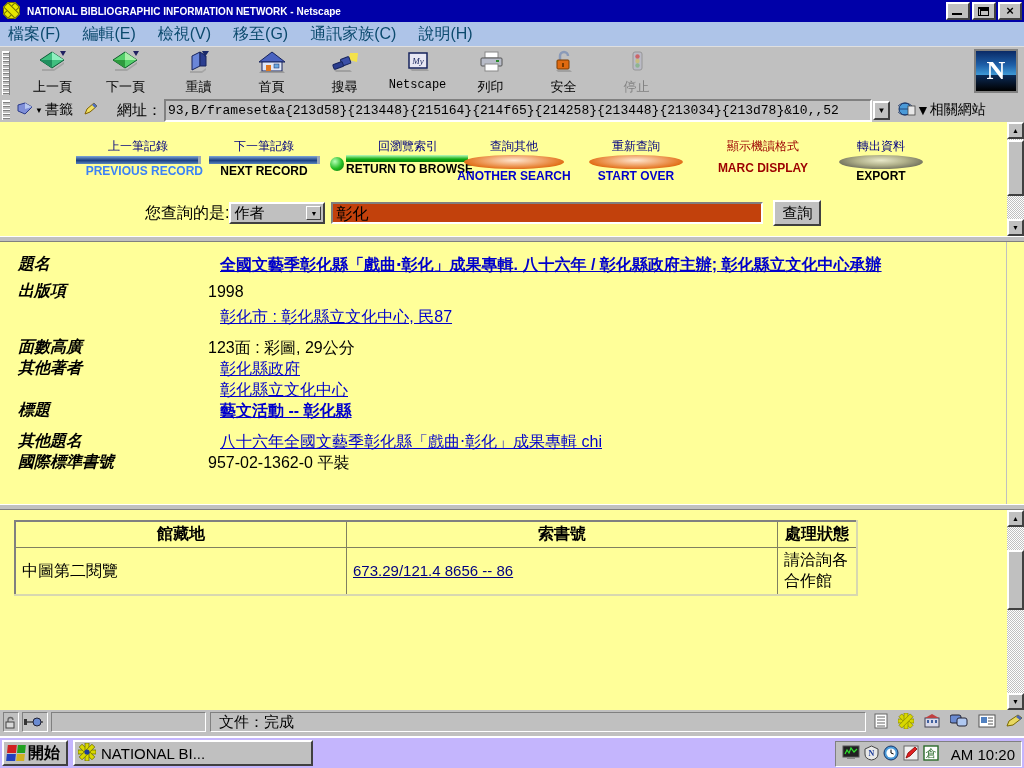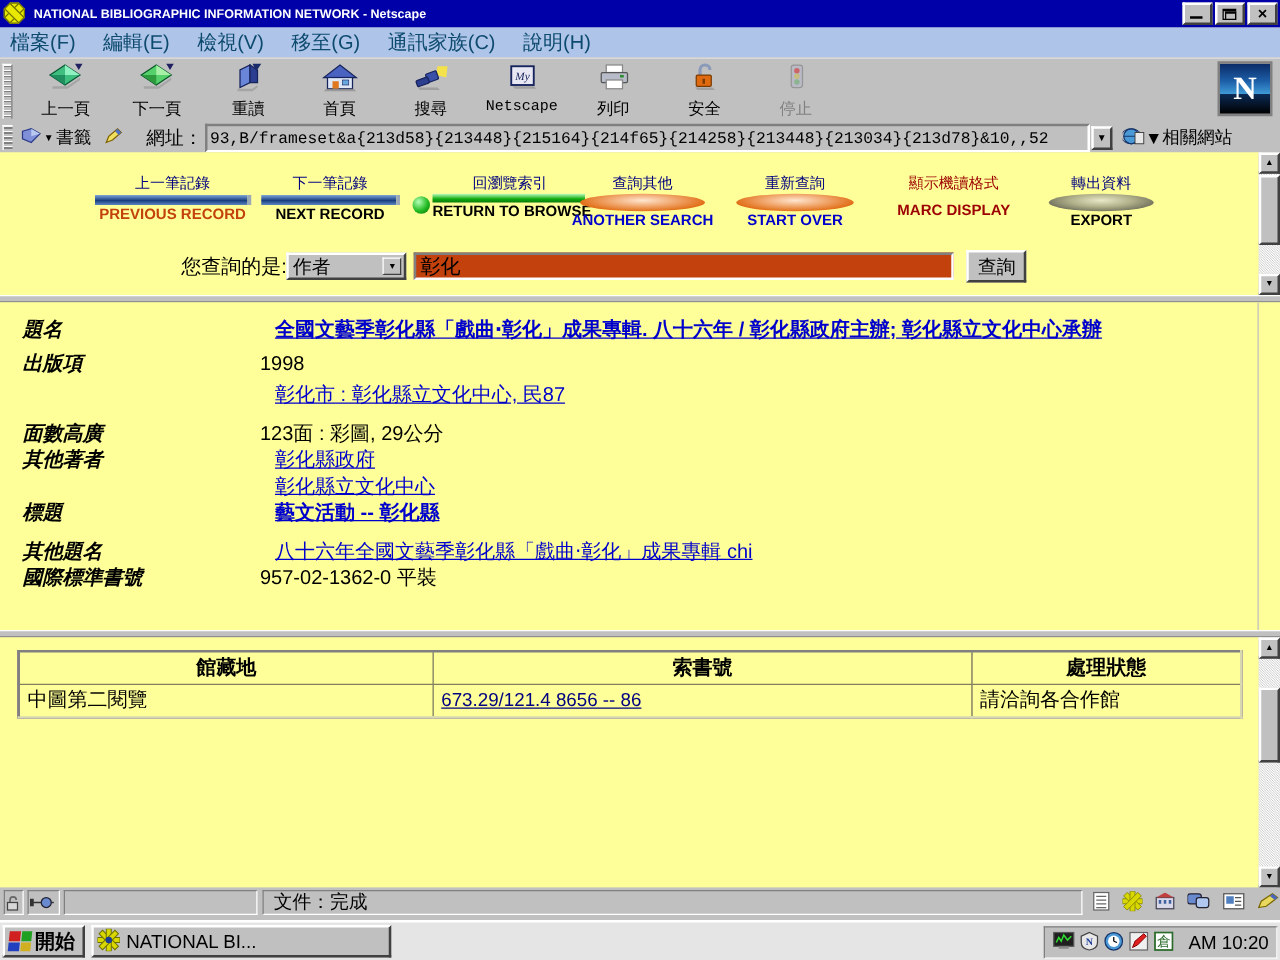--- a/index.html
+++ b/index.html
@@ -171,21 +171,21 @@
     font-family:"Liberation Serif","DejaVu Serif",serif;font-style:italic;font-weight:bold;white-space:nowrap;
   }
   .recval{font-size:16px;color:#000;line-height:21px;}
   .recval a{color:#0000cc;text-decoration:underline;font-weight:bold;margin-left:12px;}
   .recval a.norm{font-weight:normal;}
   .spacer6{height:6px;}
   .spacer10{height:10px;}
 
   
   .holdwrap{position:absolute;left:14px;top:10px;right:10px;}
-  table.hold{border-collapse:collapse;width:980px;background:#4c1d95;
+  table.hold{border-collapse:collapse;width:844px;background:#4c1d95;
     border:2px solid;border-color:#808080 #d8d8b0 #d8d8b0 #808080;}
   table.hold th,table.hold td{
     border:1px solid #808060;font-size:16px;color:#000;padding:2px 6px;background:#ffff99;
   }
   table.hold th{text-align:center;font-weight:bold;}
   table.hold td{text-align:left;}
   table.hold td.callno a{color:#000080;text-decoration:underline;font-size:15px;}
 
   
   .statusbar{position:absolute;left:0;top:710px;width:1024px;height:24px;background:#c0c0c0;display:flex;align-items:center;}
@@ -193,21 +193,21 @@
     border-top:1px solid #808080;border-left:1px solid #808080;
     border-right:1px solid #ffffff;border-bottom:1px solid #ffffff;
     display:flex;align-items:center;justify-content:center;box-sizing:border-box;font-size:12px;}
   .sb-text{height:20px;margin-left:4px;flex:0 0 656px;background:#c0c0c0;
     border-top:1px solid #808080;border-left:1px solid #808080;
     border-right:1px solid #ffffff;border-bottom:1px solid #ffffff;
     font-size:15px;padding-left:8px;line-height:18px;box-sizing:border-box;color:#000;}
   .sb-icons{display:flex;align-items:center;gap:10px;margin-left:8px;font-size:14px;}
 
   
-  .taskbar{position:absolute;left:0;top:736px;width:1024px;height:32px;background:#e5e5e5;
+  .taskbar{position:absolute;left:0;top:736px;width:1024px;height:32px;background:#c4b5fd;
     border-top:2px solid #ffffff;box-sizing:border-box;display:flex;align-items:center;}
   .startbtn{margin-left:2px;height:26px;background:#c0c0c0;display:flex;align-items:center;padding:0 6px 0 3px;
     border-top:2px solid #ffffff;border-left:2px solid #ffffff;
     border-right:2px solid #404040;border-bottom:2px solid #404040;box-sizing:border-box;cursor:pointer;}
   .startbtn .lbl{font-size:16px;font-weight:bold;margin-left:3px;}
   .winflag{width:18px;height:16px;display:grid;grid-template-columns:1fr 1fr;grid-template-rows:1fr 1fr;gap:1px;transform:skewX(-6deg);}
   .winflag i{display:block;}
   .taskitem{margin-left:5px;height:26px;min-width:240px;background:#c0c0c0;display:flex;align-items:center;padding:0 6px 0 3px;
     border-top:2px solid #ffffff;border-left:2px solid #ffffff;
     border-right:2px solid #404040;border-bottom:2px solid #404040;box-sizing:border-box;cursor:pointer;}
@@ -404,21 +404,21 @@
   <div class="content">
 
     <div class="frame" style="top:0;width:1024px;height:114px;">
       <div class="frame-inner">
 
         <div class="navrow">
 
           <div class="navbtn" style="left:73px;top:0;width:130px;">
             <div class="nv-cn">上一筆記錄</div>
             <div class="barpill" style="width:122px;"></div>
-            <div class="nv-en" style="color:#c2410c;">PREVIOUS RECORD</div>
+            <div class="nv-en" style="color:#3b82f6;text-align:right;">PREVIOUS RECORD</div>
           </div>
 
           <div class="navbtn" style="left:205px;top:0;width:118px;">
             <div class="nv-cn">下一筆記錄</div>
             <div class="barpill" style="width:108px;"></div>
             <div class="nv-en" style="color:#000;">NEXT RECORD</div>
           </div>
 
           <div class="navbtn" style="left:330px;top:0;width:140px;">
             <div class="greendot"></div>

